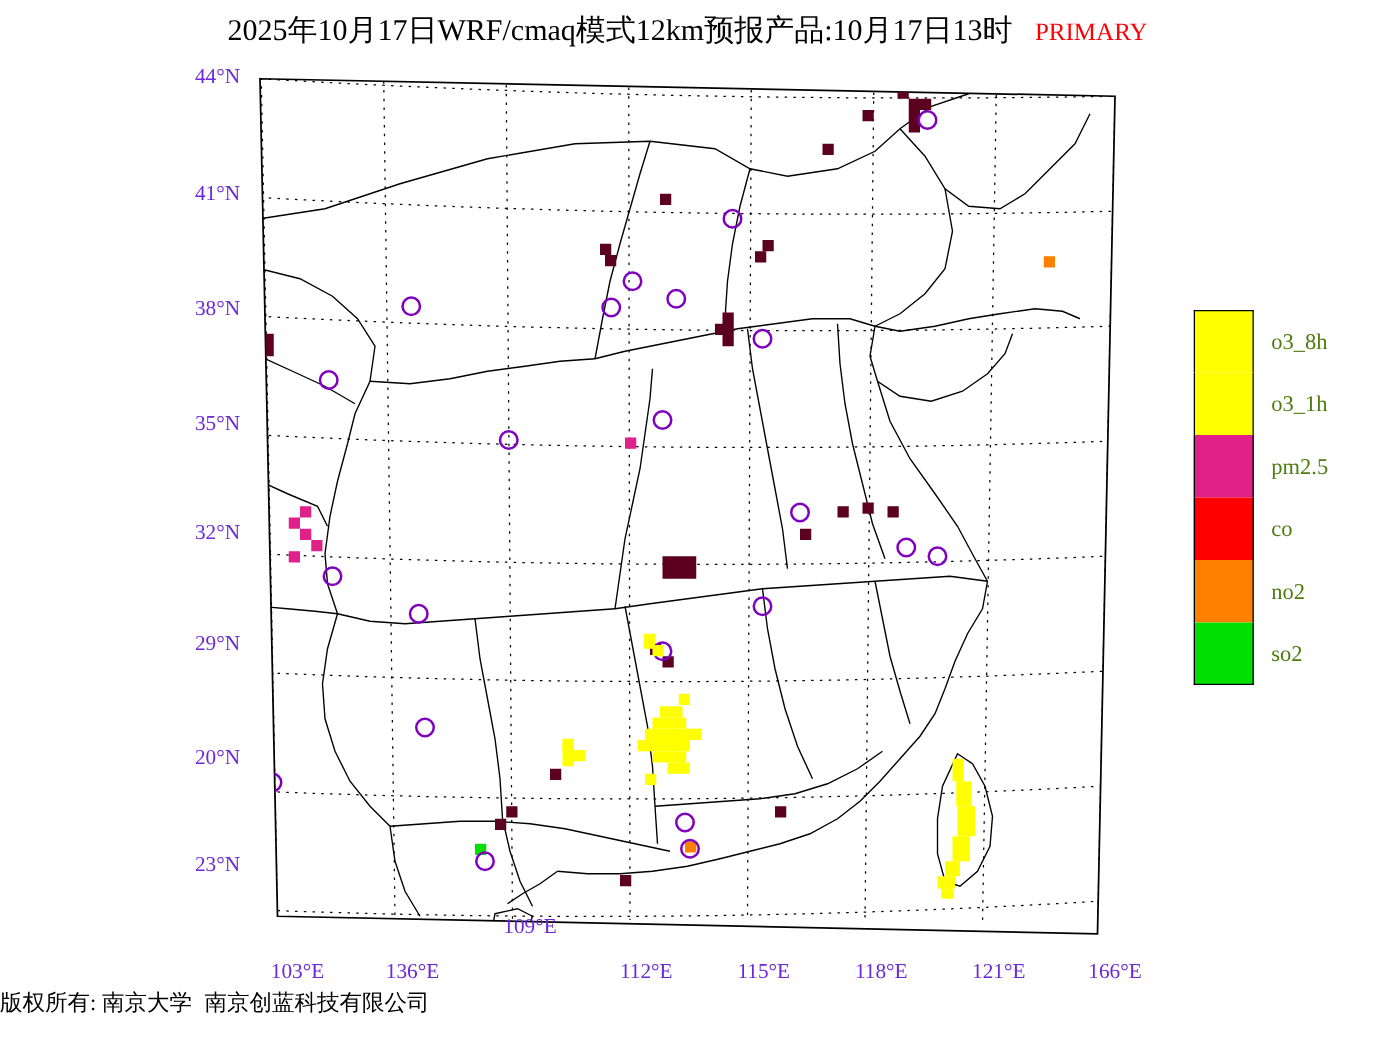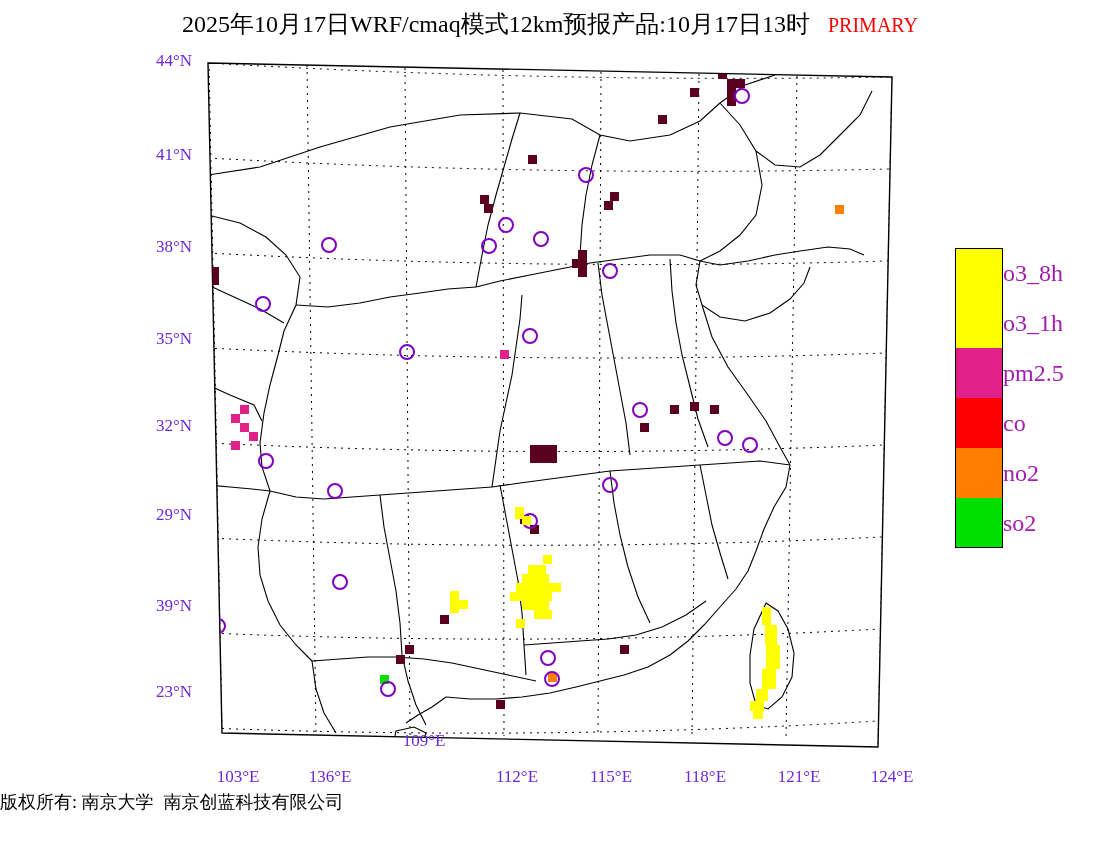--- a/index.html
+++ b/index.html
@@ -100,22 +100,23 @@
     border-left: 1px solid #000;
     border-right: 1px solid #000;
   }
   .legend-row:first-child .legend-swatch {
     border-top: 1px solid #000;
   }
   .legend-row:last-child .legend-swatch {
     border-bottom: 1px solid #000;
   }
   .legend-text {
-    font-size: 24px;
-    color: #a21caf;
+    margin-left: 14px;
+    font-size: 18px;
+    color: #4d7c0f;
     font-family: "Liberation Serif", serif;
     white-space: nowrap;
   }
 </style>
 </head>
 <body>
 
 <div id="title-bar">
   <span id="title-main">2025年10月17日WRF/cmaq模式12km预报产品:10月17日13时</span><span id="title-primary">PRIMARY</span>
 </div>
@@ -289,31 +290,31 @@
       </g>
     </g>
   </svg>
 
   <div class="axis-label lat-label" style="left:-78px; top:6px; width:70px;">44°N</div>
   <div class="axis-label lat-label" style="left:-78px; top:100px; width:70px;">41°N</div>
   <div class="axis-label lat-label" style="left:-78px; top:192px; width:70px;">38°N</div>
   <div class="axis-label lat-label" style="left:-78px; top:284px; width:70px;">35°N</div>
   <div class="axis-label lat-label" style="left:-78px; top:371px; width:70px;">32°N</div>
   <div class="axis-label lat-label" style="left:-78px; top:460px; width:70px;">29°N</div>
-  <div class="axis-label lat-label" style="left:-78px; top:551px; width:70px;">39°N</div>
+  <div class="axis-label lat-label" style="left:-78px; top:551px; width:70px;">20°N</div>
   <div class="axis-label lat-label" style="left:-78px; top:637px; width:70px;">23°N</div>
 
   <div class="axis-label lon-label" style="left:38px;  top:712px;text-align:right;">103°E</div>
   <div class="axis-label lon-label" style="left:130px; top:712px;">136°E</div>
   <div class="axis-label lon-label" style="left:224px; top:676px;text-align:center;">109°E</div>
   <div class="axis-label lon-label" style="left:317px; top:712px;">112°E</div>
   <div class="axis-label lon-label" style="left:411px; top:712px;">115°E</div>
   <div class="axis-label lon-label" style="left:505px; top:712px;">118°E</div>
   <div class="axis-label lon-label" style="left:599px; top:712px;font-family:Liberation Serif, serif;">121°E</div>
-  <div class="axis-label lon-label" style="left:692px; top:712px;">124°E</div>
+  <div class="axis-label lon-label" style="left:692px; top:712px;">166°E</div>
 </div>
 
 <div id="legend">
   <div class="legend-row">
     <div class="legend-swatch" style="background: rgb(255, 255, 0);"></div>
     <div class="legend-text">o3_8h</div>
   </div>
   <div class="legend-row">
     <div class="legend-swatch" style="background: rgb(255, 255, 0);"></div>
     <div class="legend-text">o3_1h</div>

